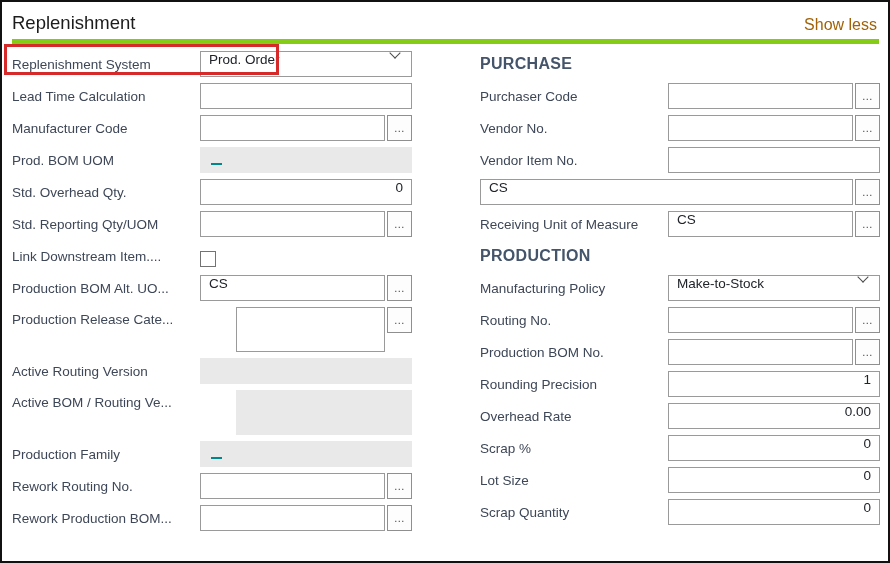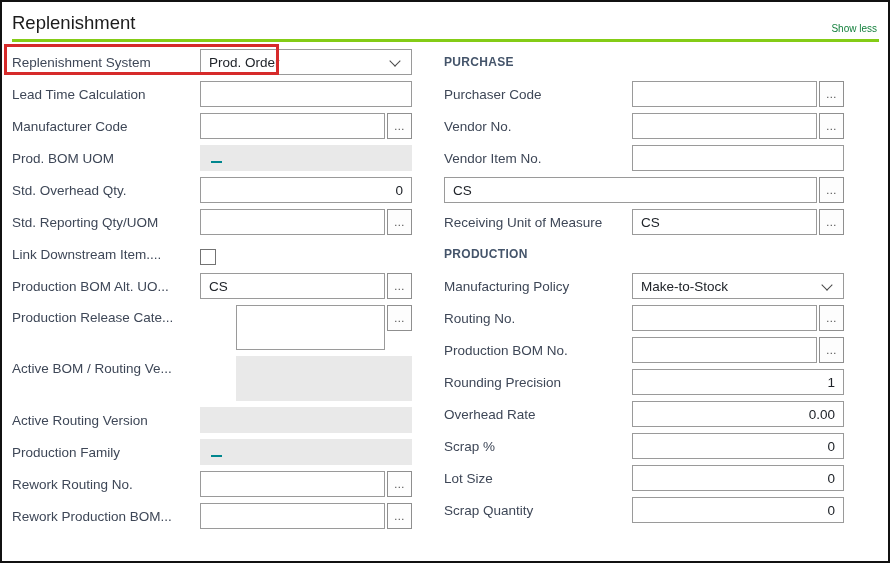--- a/index.html
+++ b/index.html
@@ -2,43 +2,43 @@
 <html style="--red: #d62a2a; --teal: #00868e; --sec: #44546a; --disbg: #e9e9e9;"><head>
 <meta charset="utf-8">
 <style>
   :root{
     --red:#d62a2a; --teal:#00868e; --sec:#44546a; --disbg:#e9e9e9;
     --border:#9a9a9a; --label:#3e4757; --val:#20242a;
   }
   *{margin:0;padding:0;box-sizing:border-box;}
   body{background:#fff;font-family:"Liberation Sans","DejaVu Sans",sans-serif;}
   .page{width:890px;height:563px;border:2px solid #111;background:#fff;position:relative;overflow:hidden;}
-  .titlebar{display:flex;justify-content:space-between;align-items:flex-end;margin:0 9px 0 10px;padding:10px 2px 5px 0;border-bottom:3px solid #84cc16;}
+  .titlebar{display:flex;justify-content:space-between;align-items:flex-end;margin:0 9px 0 10px;padding:10px 2px 5px 0;border-bottom:5px solid #84cc16;}
   .title{font-size:18.5px;color:#1c1c1c;}
-  .show-less{font-size:10px;color:#15803d;cursor:pointer;text-align:center;}
+  .show-less{font-size:16px;color:#a16207;cursor:pointer;text-align:center;}
   .columns{display:flex;padding:7px 0 0 10px;}
   .col{width:400px;}
-  .col-left{margin-right:32px;}
+  .col-left{margin-right:68px;}
   .row{display:flex;align-items:center;margin-bottom:6px;min-height:26px;}
   .row.tall-row{align-items:flex-start;gap:36px;}
   .row.tall-row .lbl{margin-top:5px;}
   .lbl{flex:0 0 188px;font-size:13.5px;color:var(--label);padding-right:6px;white-space:nowrap;overflow:hidden;}
   .ctl{flex:1;display:flex;align-items:flex-start;}
-  .field{box-sizing:border-box;height:26px;border:1px solid var(--border);background:#fff;display:flex;align-items:center;font-size:13.5px;color:var(--val);padding:0 8px;flex:1;min-width:0;}
+  .field{box-sizing:border-box;height:26px;border:1px solid var(--border);background:#fff;display:flex;font-size:13.5px;color:var(--val);padding:0 8px;flex:1;min-width:0;}
   .field.num{justify-content:flex-end;}
   .field.select{cursor:pointer;}
   .field.tall{height:45px;align-items:flex-start;padding-top:4px;}
   .field.dis{background:var(--disbg);border-color:var(--disbg);}
   .chev{margin-left:auto;width:8px;height:8px;border-right:1px solid #4a4a4a;border-bottom:1px solid #4a4a4a;transform:rotate(45deg);margin-top:-3px;margin-right:4px;flex:0 0 8px;}
   .lookup-btn{flex:0 0 25px;height:26px;margin-left:2px;border:1px solid #8f8f8f;background:#fdfdfd;color:#4a4a4a;font-size:11px;display:flex;align-items:center;justify-content:center;letter-spacing:.5px;cursor:pointer;font-family:inherit;}
   .checkbox{width:16px;height:16px;border:1px solid #737373;background:#fff;margin-top:5px;cursor:pointer;}
   .dash{width:11px;height:2px;background:var(--teal);margin-top:8px;}
   .field.dis{position:relative;}
   .field.dis .dash{position:absolute;left:10px;top:15px;margin:0;}
-  .section-lbl{font-size:12px;font-weight:bold;color:var(--sec);letter-spacing:.3px;}
+  .section-lbl{font-size:16px;font-weight:bold;color:var(--sec);letter-spacing:.3px;}
   .highlight{position:absolute;left:2px;top:42px;width:275px;height:31px;border:3px solid var(--red);pointer-events:none;z-index:5;}
 </style>
 </head>
 <body>
 
 <div class="page">
   <div class="titlebar">
     <span class="title">Replenishment</span>
     <span class="show-less">Show less</span>
   </div>
@@ -121,30 +121,30 @@
           <span class="lbl">Production Release Cate...</span>
           <div class="ctl">
             <div class="field tall">
               <span></span>
             </div>
             <button class="lookup-btn">
               <span>...</span>
             </button>
           </div>
         </div>
+        <div class="row">
+          <span class="lbl">Active Routing Version</span>
+          <div class="ctl">
+            <div class="field dis"></div>
+          </div>
+        </div>
         <div class="row tall-row">
           <span class="lbl">Active BOM / Routing Ve...</span>
           <div class="ctl">
             <div class="field dis tall"></div>
-          </div>
-        </div>
-        <div class="row">
-          <span class="lbl">Active Routing Version</span>
-          <div class="ctl">
-            <div class="field dis"></div>
           </div>
         </div>
         <div class="row">
           <span class="lbl">Production Family</span>
           <div class="ctl">
             <div class="field dis">
               <span class="dash"></span>
             </div>
           </div>
         </div>

